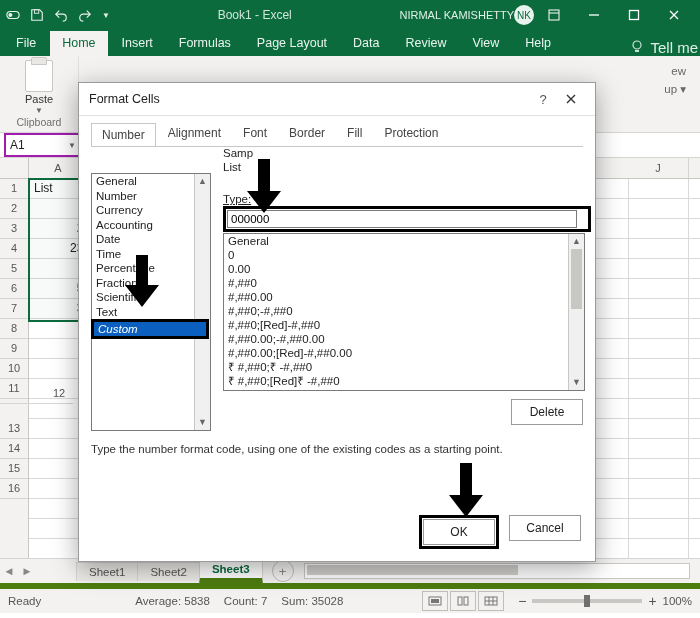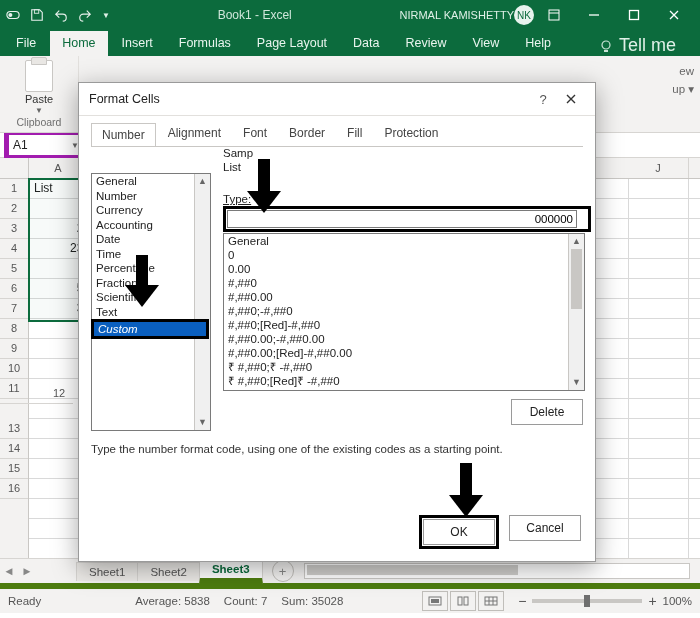--- a/index.html
+++ b/index.html
@@ -9,37 +9,37 @@
   .qat .qicon{width:14px;height:14px;display:inline-block;opacity:.9;}
   .titlebar .spacer{flex:1;text-align:center;font-size:12px;color:#cfe6da;}
   .titlebar .right{display:flex;align-items:center;padding-right:6px;}
   .titlebar .user{font-size:11px;color:#dff0e7;}
   .avatar{width:20px;height:20px;border-radius:50%;background:#e8f3ee;color:#0c6b3d;font-size:10px;display:flex;align-items:center;justify-content:center;}
   .winbtn{width:40px;height:30px;display:flex;align-items:center;justify-content:center;color:#fff;}
   
   .ribtabs{height:26px;background:#0c6b3d;display:flex;align-items:flex-end;color:#fff;padding-left:4px;gap:2px;}
   .ribtab{padding:5px 12px 6px;font-size:12.5px;color:#eaf5ef;}
   .ribtab.active{background:#f3f2f1;color:#0c6b3d;}
-  .ribtabs .tell{margin-left:auto;display:flex;align-items:center;gap:6px;padding-right:24px;color:#dff0e7;font-size:18px;}
+  .ribtabs .tell{margin-left:auto;display:flex;align-items:flex-start;gap:6px;padding-right:2px;color:#dff0e7;font-size:15px;}
   .ribtabs .tell .bulb{opacity:.9;}
   
   .ribbon{height:76px;background:#f3f2f1;border-bottom:1px solid #d7d5d2;position:relative;display:flex;}
   .group{border-right:1px solid #e2e0dd;padding:4px 8px 2px;display:flex;flex-direction:column;justify-content:space-between;}
   .grouplabel{text-align:center;font-size:10.5px;color:#6f6f6f;padding-bottom:2px;}
   .paste{display:flex;flex-direction:column;align-items:center;gap:1px;}
   .paste .clip{width:26px;height:30px;border:1px solid #c9c7c4;background:#fff;position:relative;border-radius:2px;}
   .paste .clip::before{content:"";position:absolute;left:5px;top:-4px;width:14px;height:6px;border:1px solid #c9c7c4;border-radius:2px 2px 0 0;background:#e9e7e4;}
   .paste .lbl{font-size:11px;color:#333;}
   .chev{font-size:8px;color:#666;}
   .ribbon-fade{position:absolute;left:70px;right:0;top:0;bottom:0;display:flex;align-items:center;gap:22px;padding-left:6px;color:#8a8a8a;font-size:12px;pointer-events:none;}
   .ribbon-fade .faux{white-space:nowrap;}
-  .ribbon-right{position:absolute;right:6px;top:6px;color:#666;font-size:11.5px;text-align:right;line-height:18px;}
+  .ribbon-right{position:absolute;right:14px;top:6px;color:#666;font-size:11.5px;text-align:right;line-height:18px;}
   
   .fbar{height:24px;border-bottom:1px solid #d7d5d2;display:flex;align-items:center;background:#fff;}
-  .namebox{width:66px;height:20px;border:5px solid #a21caf;margin:0 4px;padding:0 4px;display:flex;align-items:center;font-size:12px;background:#fff;}
+  .namebox{width:66px;height:20px;border:2px solid #a21caf;margin:0 4px;padding:0 4px;display:flex;align-items:center;font-size:12px;background:#fff;}
   .namebox .dd{margin-left:auto;font-size:8px;color:#666;}
   .fbar .sep{width:1px;height:20px;background:#d7d5d2;margin:0 4px;}
   
   .sheet-wrap{position:relative;height:400px;}
   .grid{position:absolute;inset:0;background:linear-gradient(#d9d9d9 1px,transparent 1px) 0 0/100% 20px,linear-gradient(90deg,#d9d9d9 1px,transparent 1px) 0 0/60px 100%;}
   .colhdr{position:absolute;top:0;left:0;right:0;height:20px;background:#f3f2f1;border-bottom:1px solid #c9c7c4;}
   .rowhdr{position:absolute;top:0;left:0;bottom:0;width:28px;background:#f3f2f1;border-right:1px solid #c9c7c4;}
   .colcell{position:absolute;top:0;height:20px;border-right:1px solid #d7d5d2;font-size:11px;color:#555;display:flex;align-items:center;justify-content:center;}
   .rowcell{position:absolute;left:0;width:28px;height:20px;border-bottom:1px solid #d7d5d2;font-size:11px;color:#555;display:flex;align-items:center;justify-content:center;}
   .corner{position:absolute;left:0;top:0;width:28px;height:20px;background:#f3f2f1;border-right:1px solid #c9c7c4;border-bottom:1px solid #c9c7c4;}
@@ -72,21 +72,21 @@
   .catlabel{font-size:11.5px;text-decoration:underline;color:#333;}
   .catlist{position:absolute;left:0;top:26px;width:118px;height:256px;border:1px solid #7a7a7a;background:#fff;overflow:hidden;font-size:11.5px;}
   .catlist .item{padding:0 4px;height:14.5px;line-height:14.5px;}
   .catlist .scroll{position:absolute;right:0;top:0;bottom:0;width:15px;background:#f0f0f0;border-left:1px solid #c9c7c4;}
   .catlist .scroll .sbtn{height:15px;text-align:center;font-size:9px;color:#666;line-height:15px;}
   .sample{position:absolute;left:132px;top:0;right:0;}
   .sample .slab{font-size:11.5px;}
   .sample .list{font-size:11.5px;margin-top:2px;}
   .typebox{position:absolute;left:132px;top:46px;right:0;}
   .typebox .tlab{font-size:11.5px;text-decoration:underline;}
-  .typebox input{width:350px;height:18px;border:1px solid #7a7a7a;font-size:11.5px;padding:0 3px;box-sizing:border-box;text-align:right;}
+  .typebox input{width:350px;height:18px;border:1px solid #7a7a7a;font-size:11.5px;padding:0 3px;box-sizing:border-box;}
   .typewrap{border:3px solid #000;width:360px;padding:1px;margin-top:1px;}
   .fmtlist{position:absolute;left:132px;top:86px;width:360px;height:156px;border:1px solid #7a7a7a;background:#fff;font-size:11.5px;overflow:hidden;}
   .fmtlist .fitem{padding:0 4px;height:14px;line-height:14px;white-space:nowrap;}
   .fmtlist .scroll{position:absolute;right:0;top:0;bottom:0;width:15px;background:#f0f0f0;border-left:1px solid #c9c7c4;}
   .fmtlist .scroll .sbtn{height:15px;text-align:center;font-size:9px;color:#666;line-height:15px;}
   .fmtlist .scroll .thumb{position:absolute;top:15px;left:2px;right:2px;height:60px;background:#c9c7c4;}
   .delbtn{position:absolute;right:0;top:252px;}
   .hint{position:absolute;left:0;top:296px;right:0;font-size:11.5px;color:#333;}
   .dbuttons{position:absolute;right:14px;bottom:12px;display:flex;gap:10px;}
   .btn{min-width:70px;height:24px;border:1px solid #9a9a9a;background:#fff;font-size:12px;display:flex;align-items:center;justify-content:center;}

